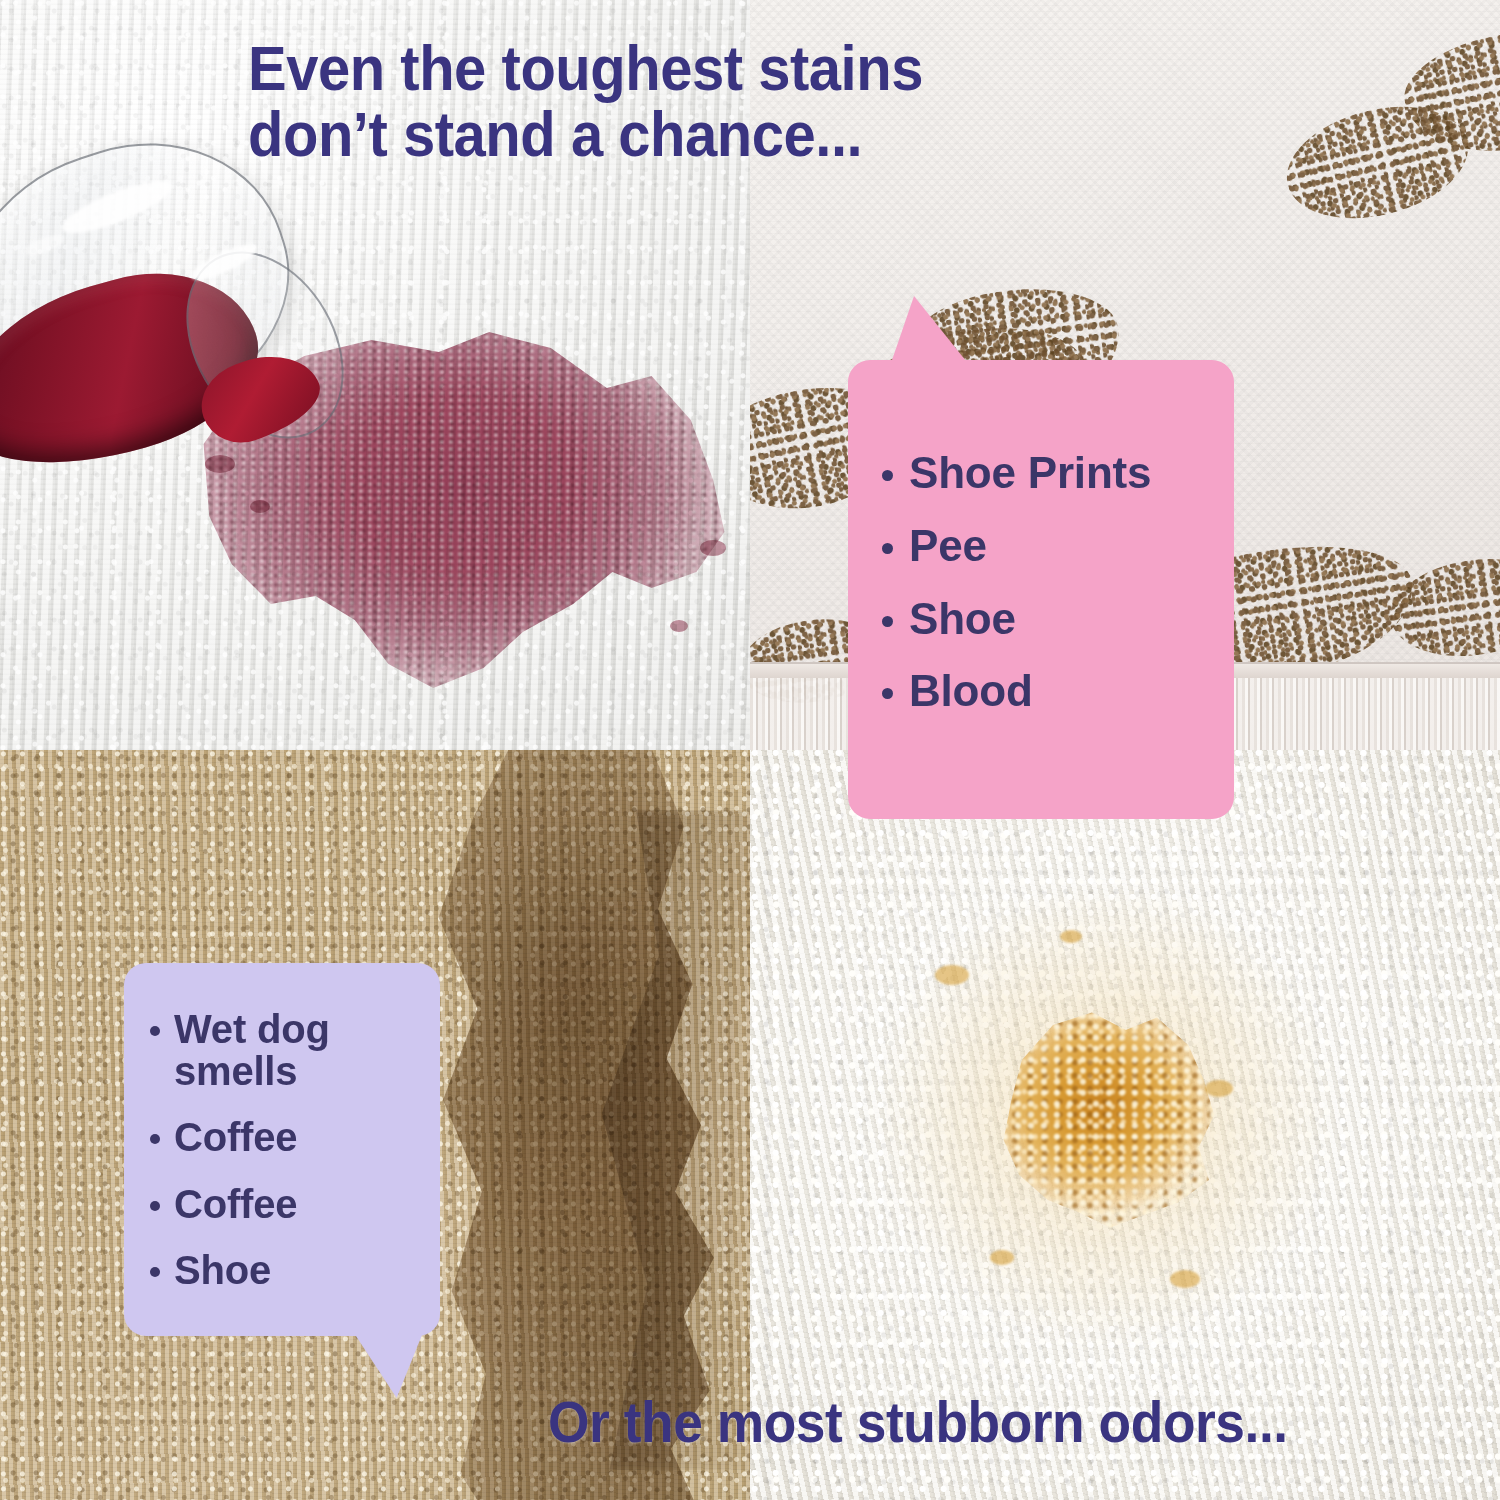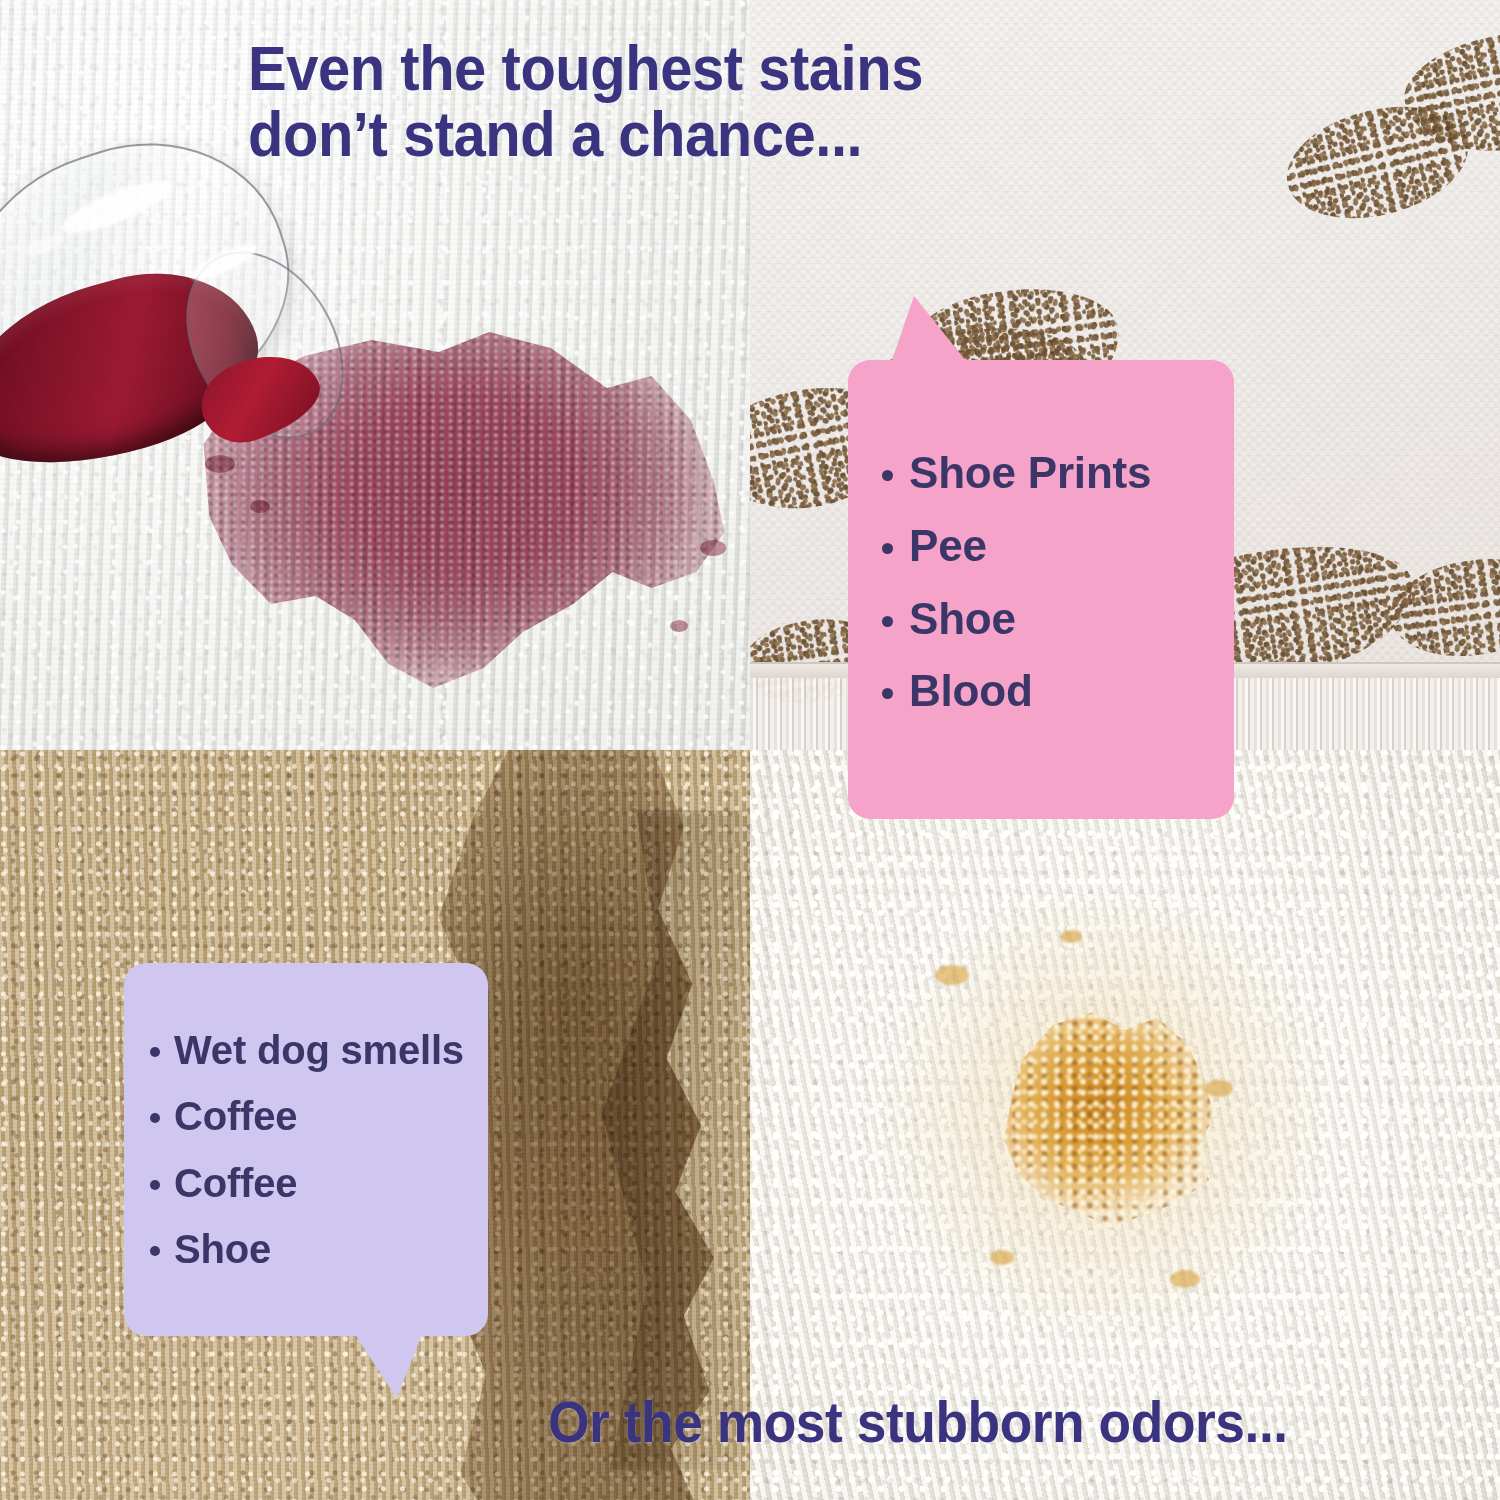--- a/index.html
+++ b/index.html
@@ -310,21 +310,21 @@
   #pink-tail {
     position: absolute;
     left: 890px; top: 296px;
     width: 80px; height: 70px;
     background: var(--pink, #F5A3C8);
     clip-path: polygon(30% 0%, 100% 100%, 0% 100%);
   }
 
   #purple-bubble {
     left: 124px; top: 963px;
-    width: 364px; height: 373px;
+    width: 316px; height: 373px;
     background: var(--purple, #CFC7F0);
     padding: 22px 14px 22px 26px;
   }
   #purple-tail {
     position: absolute;
     left: 352px; top: 1330px;
     width: 72px; height: 68px;
     background: var(--purple, #CFC7F0);
     clip-path: polygon(0% 0%, 100% 0%, 62% 100%);
   }

